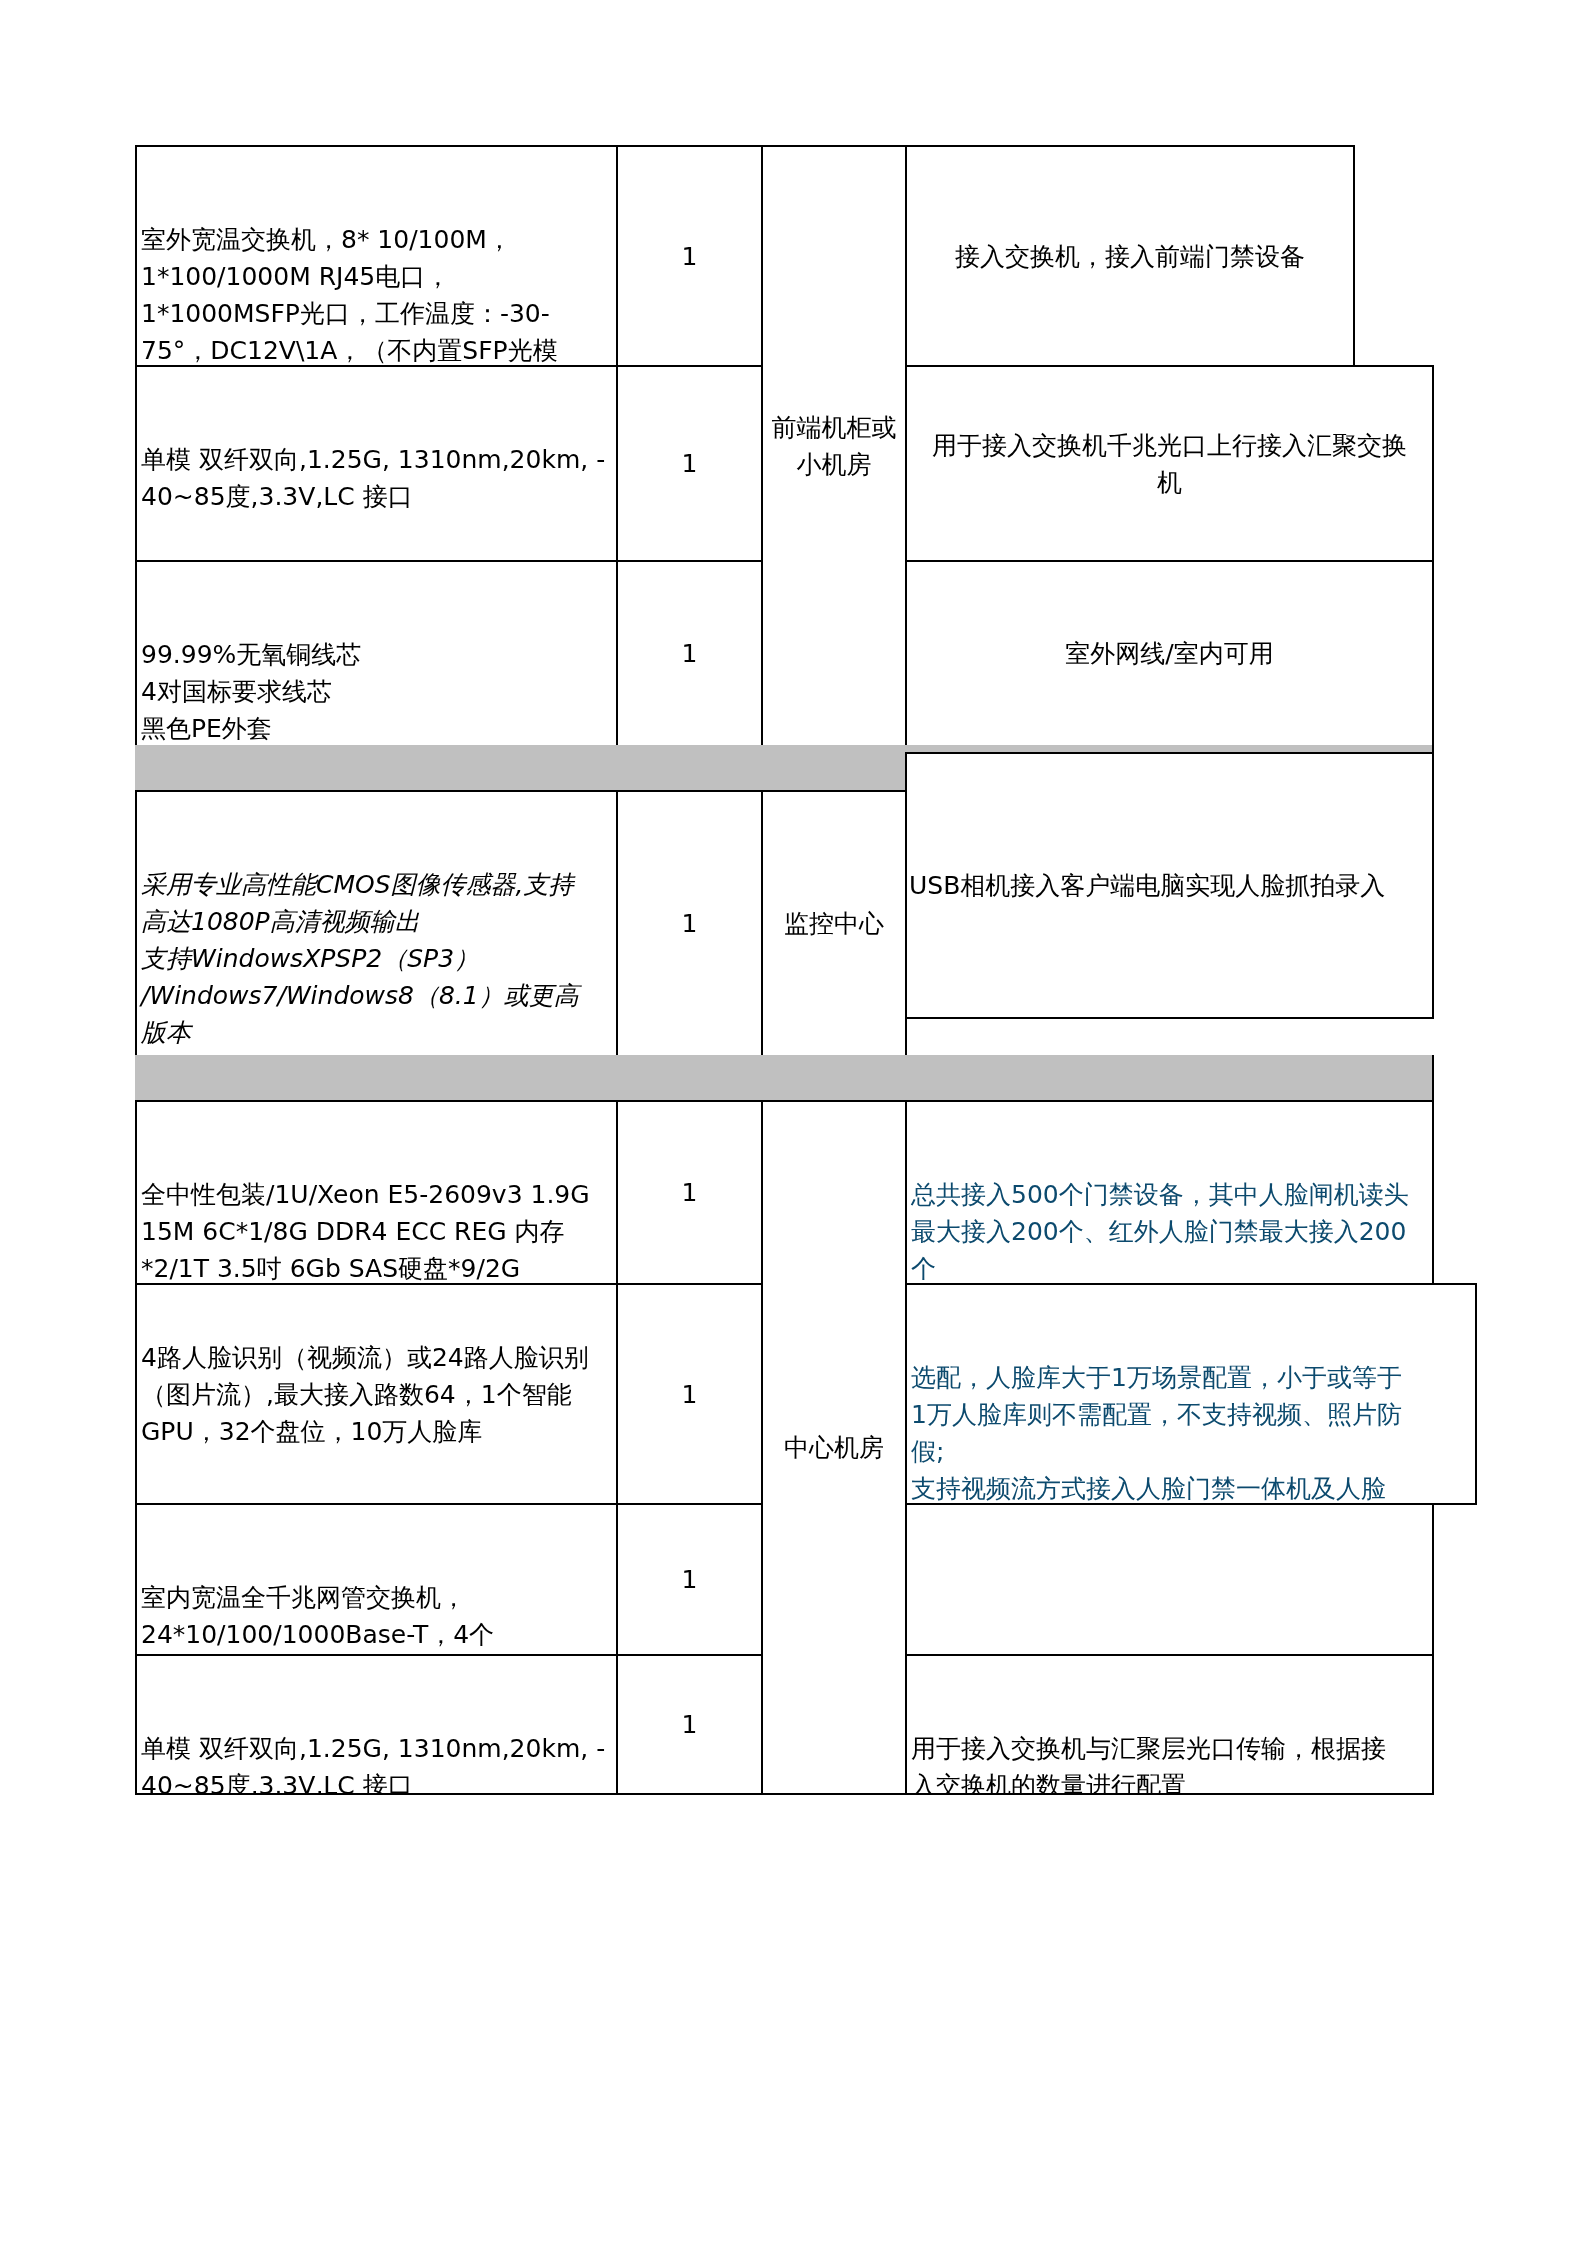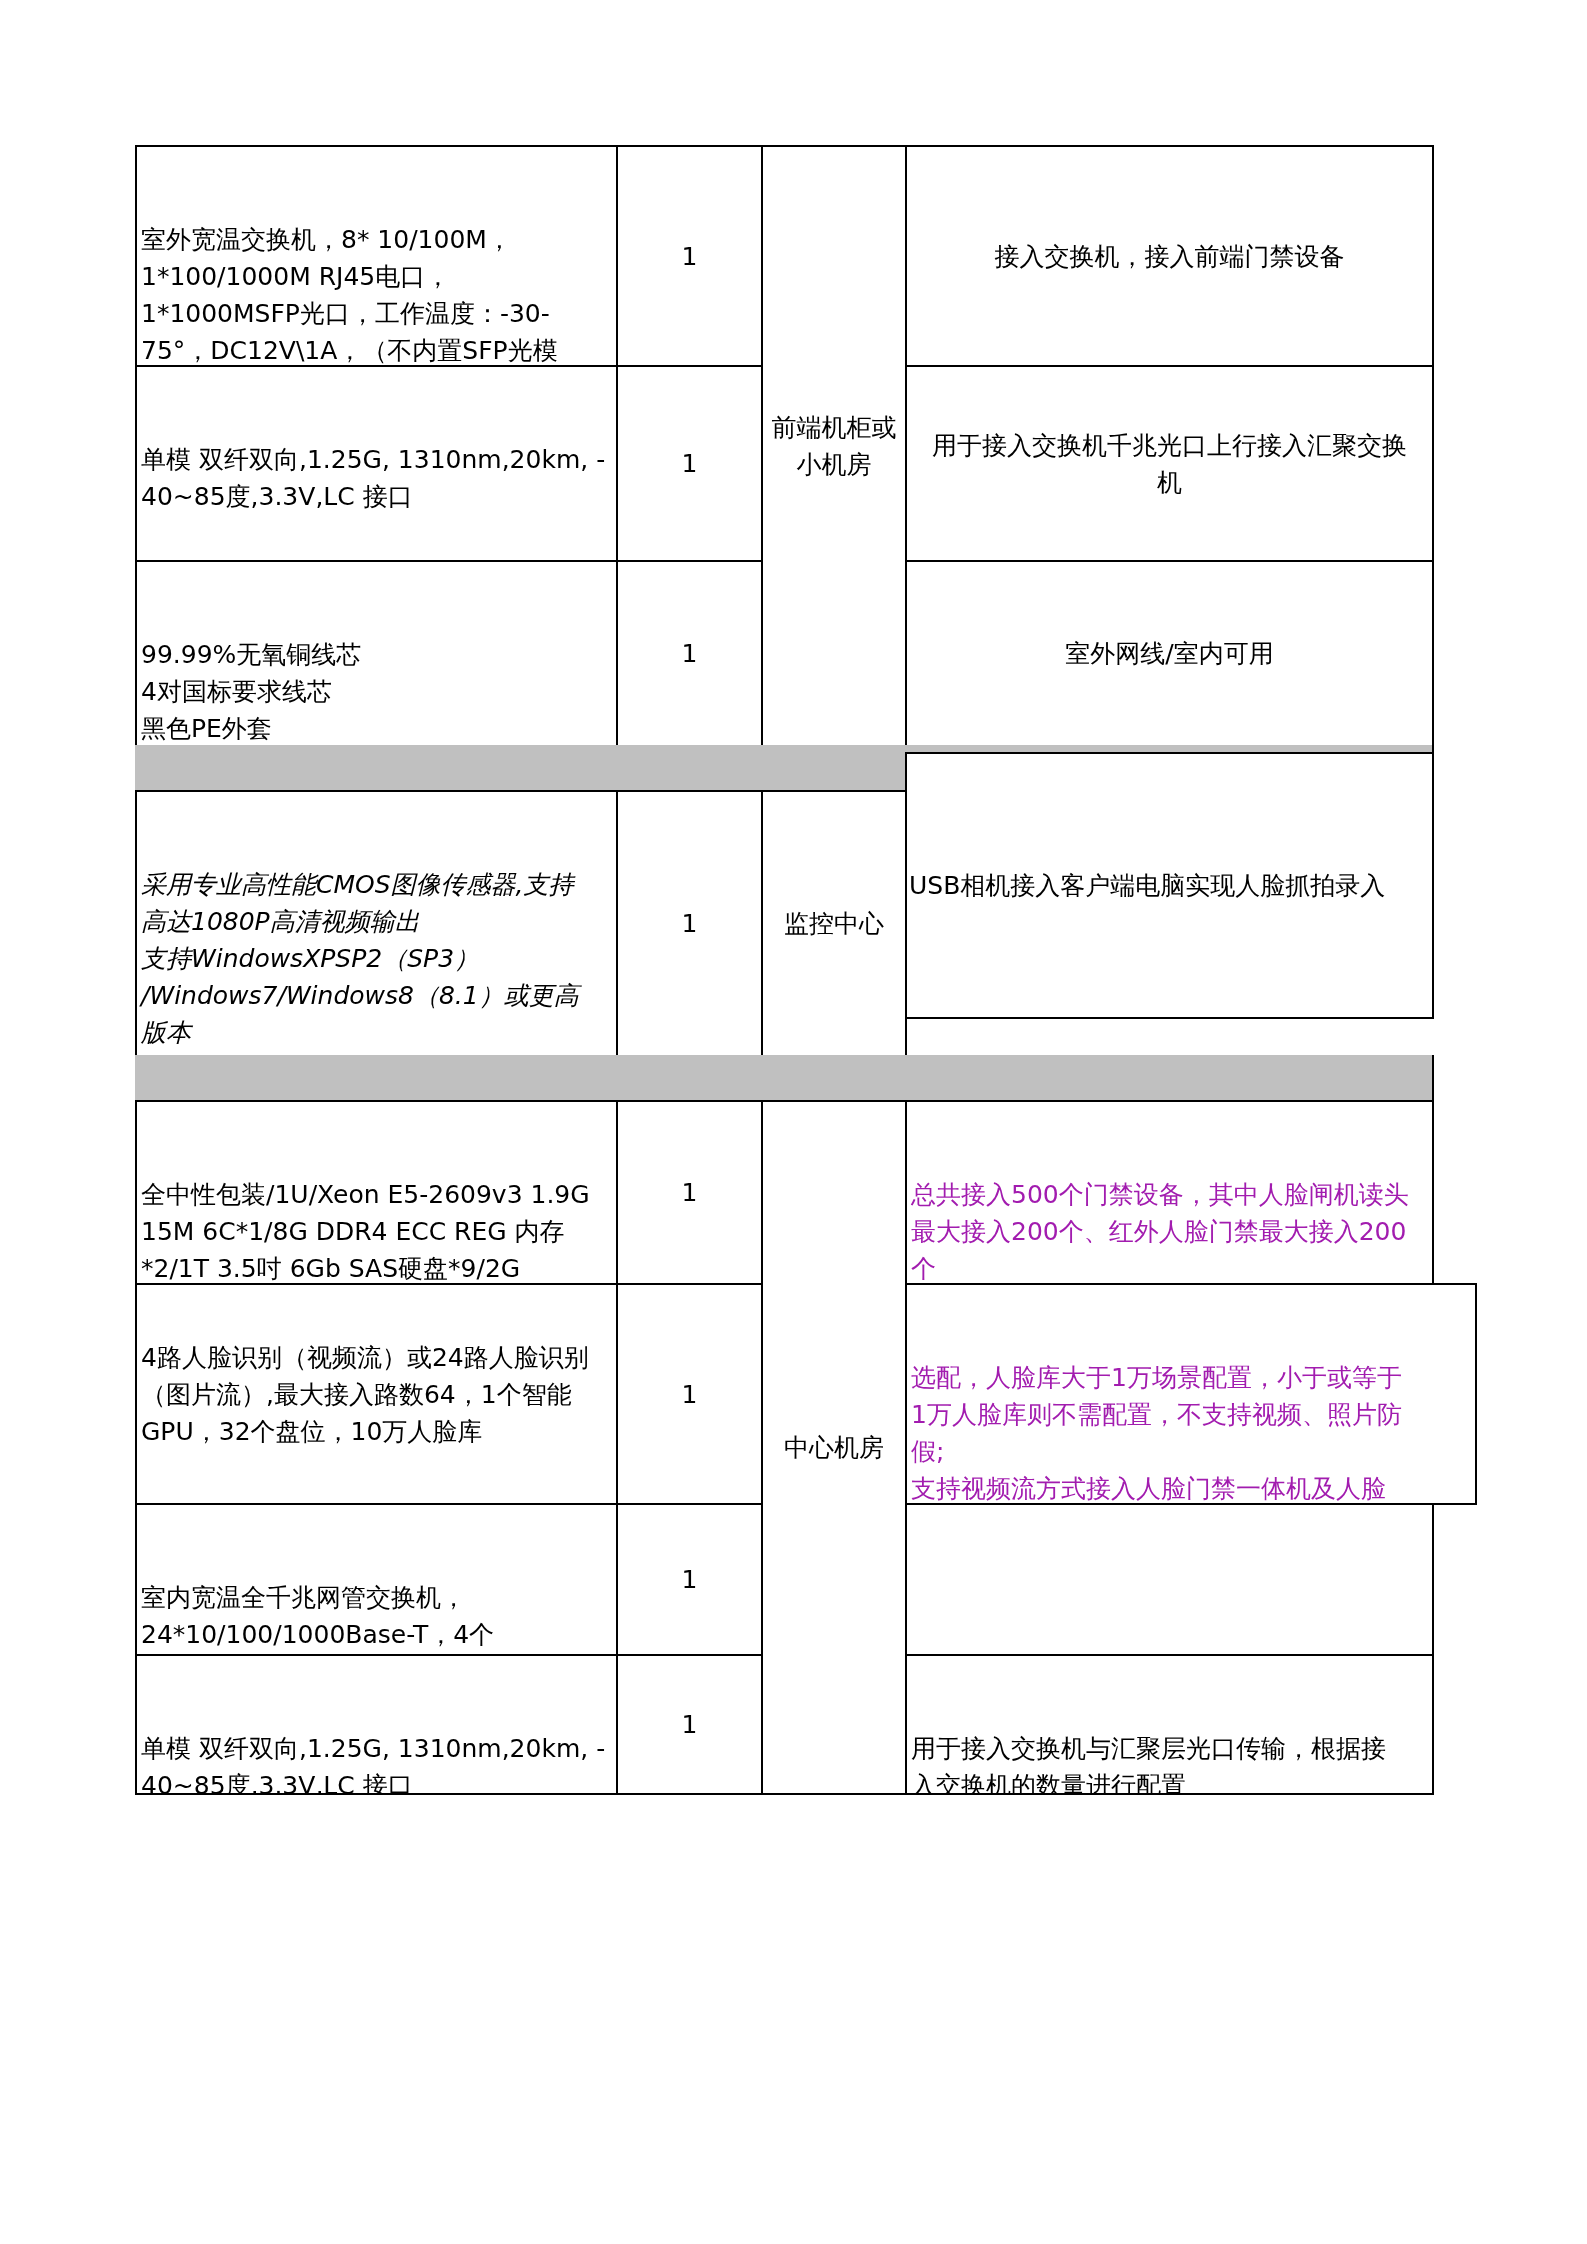--- a/index.html
+++ b/index.html
@@ -4,40 +4,40 @@
 <style>
   html, body { margin: 0; padding: 0; background: #ffffff; }
   body { width: 1587px; height: 2244px; position: relative; overflow: hidden;
          font-family: "DejaVu Sans", "Liberation Sans", sans-serif; color: #000; }
   .tbl { position: absolute; left: 135px; top: 145px; }
   .cell { position: absolute; box-sizing: border-box; border: 2px solid #000;
           font-size: 25px; line-height: 37px; overflow: hidden; background: #fff; }
   .desc { padding: 0 0 0 4px; white-space: pre-wrap; }
   .qty, .loc, .center { display: flex; align-items: center; justify-content: center; text-align: center; }
   .remark-left { padding: 0 4px; white-space: pre-wrap; }
-  .red { color: #a21caf; }
+  .red { color: #0c4a6e; }
   .grey { background: #c0c0c0; }
   .inner { white-space: pre-wrap; }
 </style>
 </head>
 <body>
 
 <div class="tbl">
 
   <div class="cell desc" style="left:0;top:0;width:483px;height:222px;">
     <div class="inner">室外宽温交换机，8* 10/100M，
 1*100/1000M RJ45电口，
 1*1000MSFP光口，工作温度：-30-
 75°，DC12V\1A，（不内置SFP光模
 块)</div>
   </div>
   <div class="cell qty" style="left:481px;top:0;width:147px;height:222px;">
     <span>1</span>
   </div>
-  <div class="cell center" style="left:770px;top:0;width:529px;height:222px;align-items:center;">
+  <div class="cell center" style="left:770px;top:0;width:450px;height:222px;align-items:center;">
     <span class="inner">接入交换机，接入前端门禁设备</span>
   </div>
 
   <div class="cell desc" style="left:0;top:220px;width:483px;height:197px;">
     <div class="inner">单模 双纤双向,1.25G, 1310nm,20km, -
 40~85度,3.3V,LC 接口</div>
   </div>
   <div class="cell qty" style="left:481px;top:220px;width:147px;height:197px;">
     <span>1</span>
   </div>

